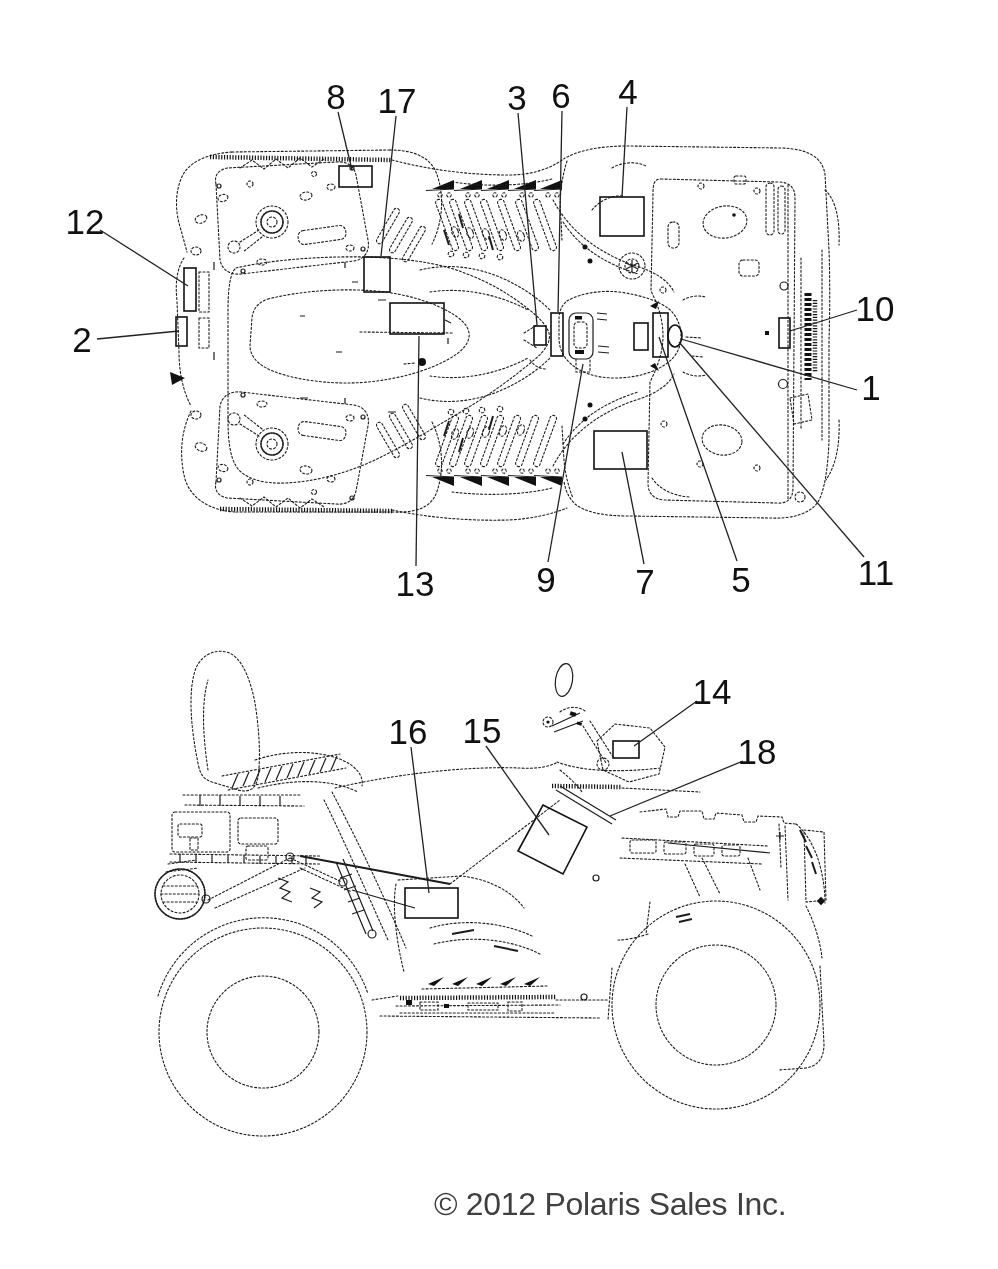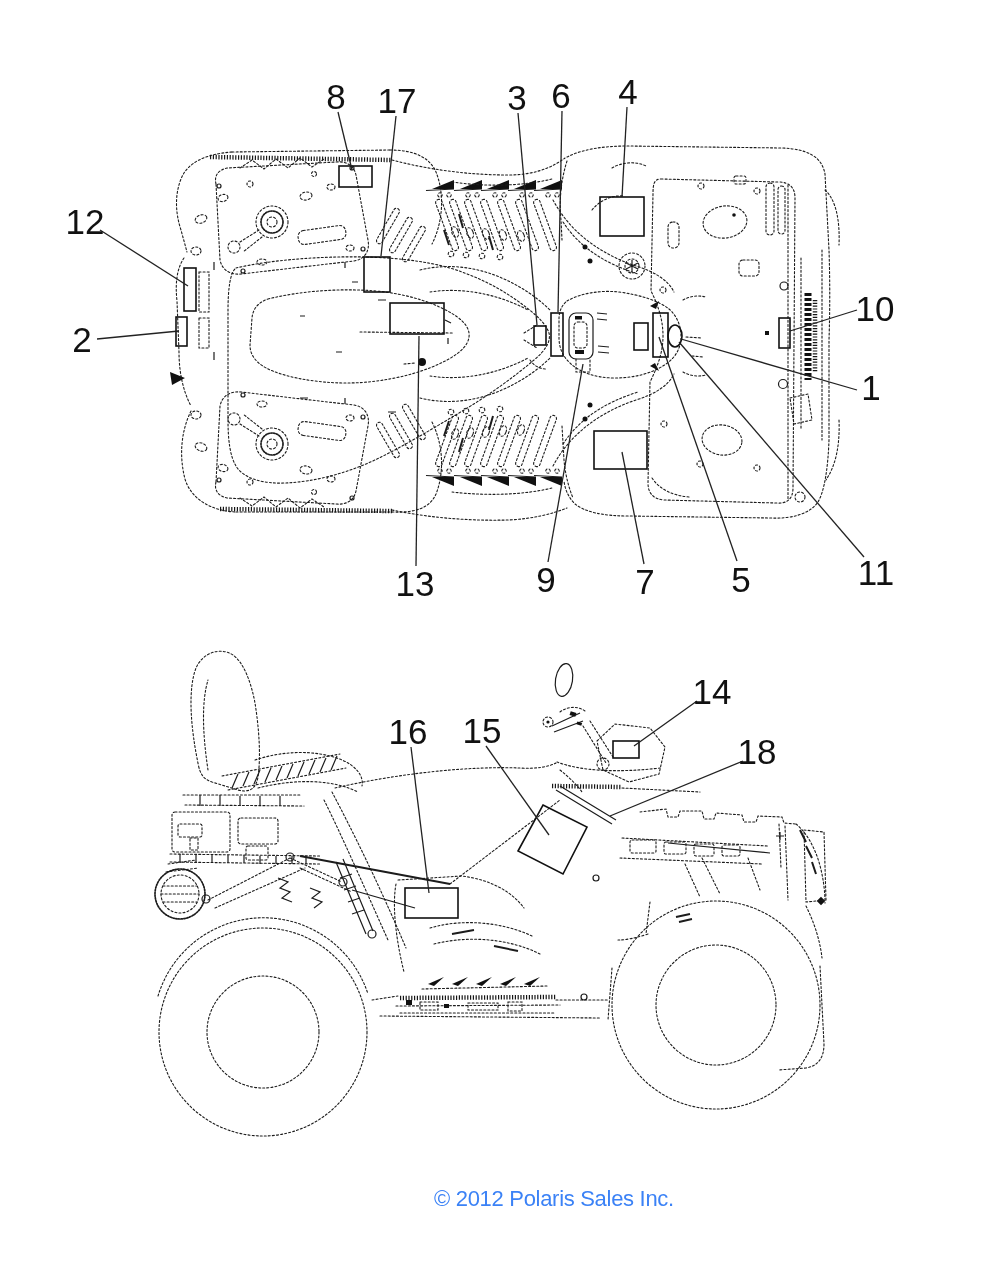--- a/index.html
+++ b/index.html
@@ -10,22 +10,22 @@
   .d  {fill:none;stroke:#1c1c1c;stroke-width:1.1;stroke-dasharray:2 2.1;stroke-linecap:round;}
   .d2 {fill:none;stroke:#1c1c1c;stroke-width:1.7;stroke-dasharray:1.4 1.4;stroke-linecap:round;}
   .s  {fill:none;stroke:#1c1c1c;stroke-width:1.2;}
   .s2 {fill:none;stroke:#1c1c1c;stroke-width:2;}
   .hatch {fill:none;stroke:#161616;stroke-width:4.5;stroke-dasharray:1.2 1.6;}
   .hatch2{fill:none;stroke:#111;stroke-width:7;stroke-dasharray:3 2;}
   .blk{fill:#111;stroke:none;}
   .decal{fill:none;stroke:#111;stroke-width:1.6;}
   .leader{stroke:#222;stroke-width:1.3;fill:none;}
   .callout{font-family:"Liberation Sans",sans-serif;font-size:35px;fill:#111;text-anchor:middle;}
-  .copyright{position:absolute;left:434px;top:1186px;font-size:22px;letter-spacing:-0.3px;
-             color:#3b82f6;white-space:nowrap;font-family:"Liberation Sans",sans-serif;}
+  .copyright{position:absolute;left:434px;top:1186px;font-size:32px;letter-spacing:-0.3px;
+             color:#404040;white-space:nowrap;font-family:"Liberation Sans",sans-serif;}
 </style>
 </head>
 <body>
 
 <div class="page">
 <svg width="998" height="1269" viewBox="0 0 998 1269">
 
   <g id="top-art">
 
     <path class="d" d="M232,152 C205,154 187,163 181,179 C175,194 175,212 181,230 L187,252"></path>

